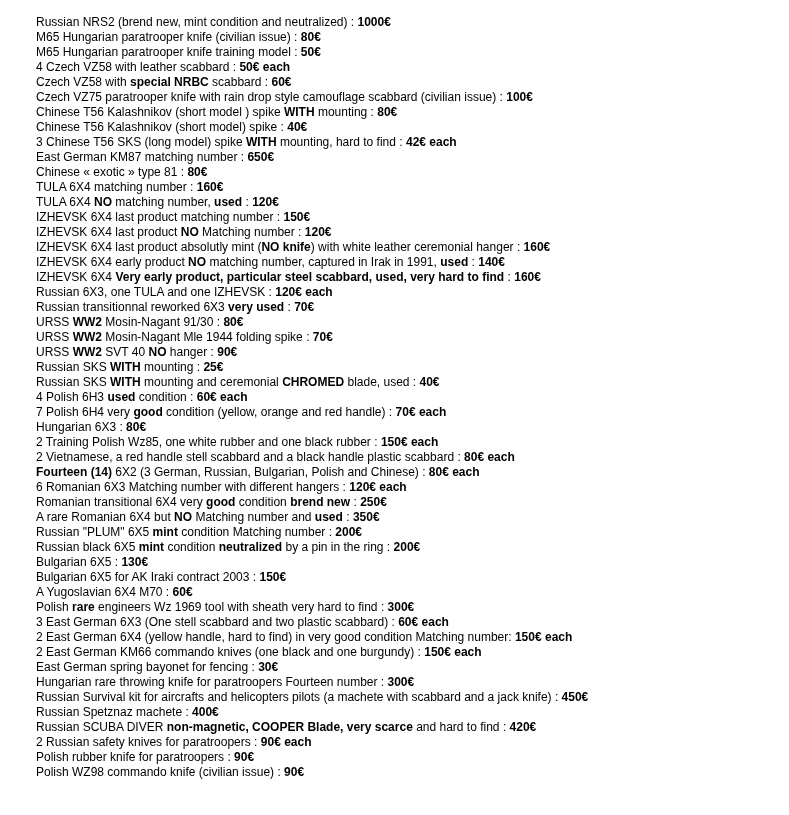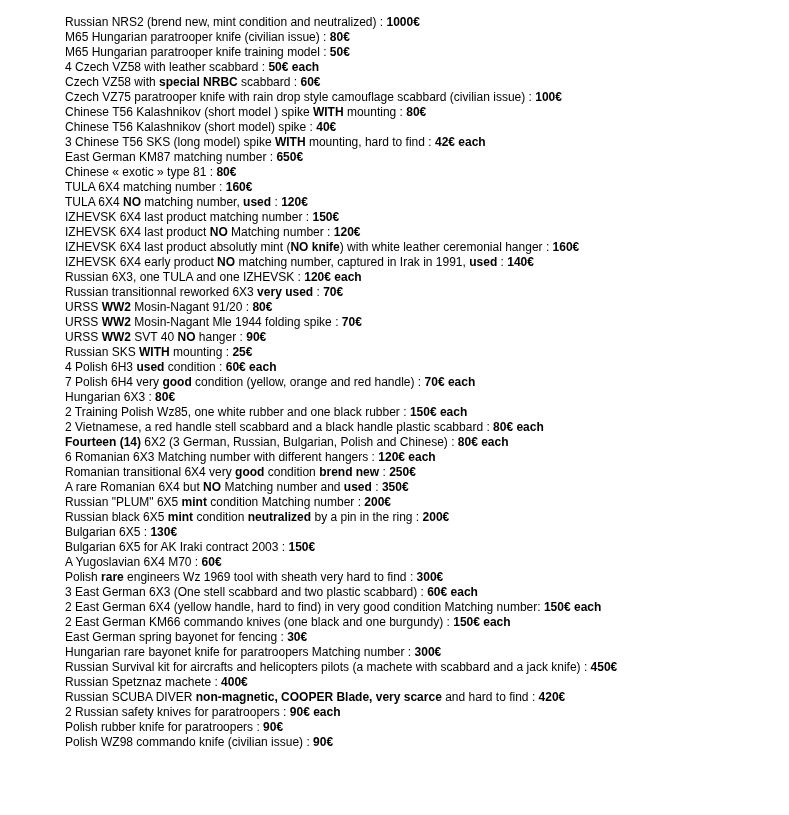--- a/index.html
+++ b/index.html
@@ -16,21 +16,20 @@
     overflow: hidden;
   }
   .price-list {
     font-family: "Liberation Sans", sans-serif;
     font-size: 12px;
     line-height: 15px;
     color: #000000;
   }
   .line {
     white-space: pre-wrap;
-    margin-left: 29px;
   }
   .seg { font-weight: 400; }
   .seg.b { font-weight: 700; }
 </style>
 </head>
 <body>
 
 <div class="page">
   <div class="price-list" id="price-list">
       <div class="line"><span class="seg">Russian NRS2 (brend new, mint condition and neutralized) : </span><span class="seg b">1000€</span></div>
@@ -43,46 +42,48 @@
       <div class="line"><span class="seg">Chinese T56 Kalashnikov (short model) spike : </span><span class="seg b">40€</span></div>
       <div class="line"><span class="seg">3 Chinese T56 SKS (long model) spike </span><span class="seg b">WITH</span><span class="seg"> mounting, hard to find : </span><span class="seg b">42€ each</span></div>
       <div class="line"><span class="seg">East German KM87 matching number : </span><span class="seg b">650€</span></div>
       <div class="line"><span class="seg">Chinese « exotic » type 81 : </span><span class="seg b">80€</span></div>
       <div class="line"><span class="seg">TULA 6X4 matching number : </span><span class="seg b">160€</span></div>
       <div class="line"><span class="seg">TULA 6X4 </span><span class="seg b">NO</span><span class="seg"> matching number, </span><span class="seg b">used</span><span class="seg"> : </span><span class="seg b">120€</span></div>
       <div class="line"><span class="seg">IZHEVSK 6X4 last product matching number : </span><span class="seg b">150€</span></div>
       <div class="line"><span class="seg">IZHEVSK 6X4 last product </span><span class="seg b">NO</span><span class="seg"> Matching number : </span><span class="seg b">120€</span></div>
       <div class="line"><span class="seg">IZHEVSK 6X4 last product absolutly mint (</span><span class="seg b">NO knife</span><span class="seg">) with white leather ceremonial hanger : </span><span class="seg b">160€</span></div>
       <div class="line"><span class="seg">IZHEVSK 6X4 early product </span><span class="seg b">NO</span><span class="seg"> matching number, captured in Irak in 1991, </span><span class="seg b">used</span><span class="seg"> : </span><span class="seg b">140€</span></div>
+      <div class="line"><span class="seg">IZHEVSK 6X4 </span><span class="seg b">Very early product, particular steel scabbard, used, very hard to find</span><span class="seg"> : </span><span class="seg b">160€</span></div>
       <div class="line"><span class="seg">Russian 6X3, one TULA and one IZHEVSK : </span><span class="seg b">120€ each</span></div>
       <div class="line"><span class="seg">Russian transitionnal reworked 6X3 </span><span class="seg b">very used</span><span class="seg"> : </span><span class="seg b">70€</span></div>
-      <div class="line"><span class="seg">URSS </span><span class="seg b">WW2</span><span class="seg"> Mosin-Nagant 91/20 : </span><span class="seg b">80€</span></div>
+      <div class="line"><span class="seg">URSS </span><span class="seg b">WW2</span><span class="seg"> Mosin-Nagant 91/30 : </span><span class="seg b">80€</span></div>
       <div class="line"><span class="seg">URSS </span><span class="seg b">WW2</span><span class="seg"> Mosin-Nagant Mle 1944 folding spike : </span><span class="seg b">70€</span></div>
       <div class="line"><span class="seg">URSS </span><span class="seg b">WW2</span><span class="seg"> SVT 40 </span><span class="seg b">NO</span><span class="seg"> hanger : </span><span class="seg b">90€</span></div>
       <div class="line"><span class="seg">Russian SKS </span><span class="seg b">WITH</span><span class="seg"> mounting : </span><span class="seg b">25€</span></div>
+      <div class="line"><span class="seg">Russian SKS </span><span class="seg b">WITH</span><span class="seg"> mounting and ceremonial </span><span class="seg b">CHROMED</span><span class="seg"> blade, used : </span><span class="seg b">40€</span></div>
       <div class="line"><span class="seg">4 Polish 6H3 </span><span class="seg b">used</span><span class="seg"> condition : </span><span class="seg b">60€ each</span></div>
       <div class="line"><span class="seg">7 Polish 6H4 very </span><span class="seg b">good</span><span class="seg"> condition (yellow, orange and red handle) : </span><span class="seg b">70€ each</span></div>
       <div class="line"><span class="seg">Hungarian 6X3 : </span><span class="seg b">80€</span></div>
       <div class="line"><span class="seg">2 Training Polish Wz85, one white rubber and one black rubber : </span><span class="seg b">150€ each</span></div>
       <div class="line"><span class="seg">2 Vietnamese, a red handle stell scabbard and a black handle plastic scabbard : </span><span class="seg b">80€ each</span></div>
       <div class="line"><span class="seg b">Fourteen (14)</span><span class="seg"> 6X2 (3 German, Russian, Bulgarian, Polish and Chinese) : </span><span class="seg b">80€ each</span></div>
       <div class="line"><span class="seg">6 Romanian 6X3 Matching number with different hangers : </span><span class="seg b">120€ each</span></div>
       <div class="line"><span class="seg">Romanian transitional 6X4 very </span><span class="seg b">good</span><span class="seg"> condition </span><span class="seg b">brend new</span><span class="seg"> : </span><span class="seg b">250€</span></div>
       <div class="line"><span class="seg">A rare Romanian 6X4 but </span><span class="seg b">NO</span><span class="seg"> Matching number and </span><span class="seg b">used</span><span class="seg"> : </span><span class="seg b">350€</span></div>
       <div class="line"><span class="seg">Russian "PLUM" 6X5 </span><span class="seg b">mint</span><span class="seg"> condition Matching number : </span><span class="seg b">200€</span></div>
       <div class="line"><span class="seg">Russian black 6X5 </span><span class="seg b">mint</span><span class="seg"> condition </span><span class="seg b">neutralized</span><span class="seg"> by a pin in the ring : </span><span class="seg b">200€</span></div>
       <div class="line"><span class="seg">Bulgarian 6X5 : </span><span class="seg b">130€</span></div>
       <div class="line"><span class="seg">Bulgarian 6X5 for AK Iraki contract 2003 : </span><span class="seg b">150€</span></div>
       <div class="line"><span class="seg">A Yugoslavian 6X4 M70 : </span><span class="seg b">60€</span></div>
       <div class="line"><span class="seg">Polish </span><span class="seg b">rare</span><span class="seg"> engineers Wz 1969 tool with sheath very hard to find : </span><span class="seg b">300€</span></div>
       <div class="line"><span class="seg">3 East German 6X3 (One stell scabbard and two plastic scabbard) : </span><span class="seg b">60€ each</span></div>
       <div class="line"><span class="seg">2 East German 6X4 (yellow handle, hard to find) in very good condition Matching number: </span><span class="seg b">150€ each</span></div>
       <div class="line"><span class="seg">2 East German KM66 commando knives (one black and one burgundy) : </span><span class="seg b">150€ each</span></div>
       <div class="line"><span class="seg">East German spring bayonet for fencing : </span><span class="seg b">30€</span></div>
-      <div class="line"><span class="seg">Hungarian rare bayonet knife for paratroopers Matching number : </span><span class="seg b">300€</span></div>
+      <div class="line"><span class="seg">Hungarian rare throwing knife for paratroopers Fourteen number : </span><span class="seg b">300€</span></div>
       <div class="line"><span class="seg">Russian Survival kit for aircrafts and helicopters pilots (a machete with scabbard and a jack knife) : </span><span class="seg b">450€</span></div>
       <div class="line"><span class="seg">Russian Spetznaz machete : </span><span class="seg b">400€</span></div>
       <div class="line"><span class="seg">Russian SCUBA DIVER </span><span class="seg b">non-magnetic, COOPER Blade, very scarce</span><span class="seg"> and hard to find : </span><span class="seg b">420€</span></div>
       <div class="line"><span class="seg">2 Russian safety knives for paratroopers : </span><span class="seg b">90€ each</span></div>
       <div class="line"><span class="seg">Polish rubber knife for paratroopers : </span><span class="seg b">90€</span></div>
       <div class="line"><span class="seg">Polish WZ98 commando knife (civilian issue) : </span><span class="seg b">90€</span></div>
     </div>
 </div>
 
 </body></html>

